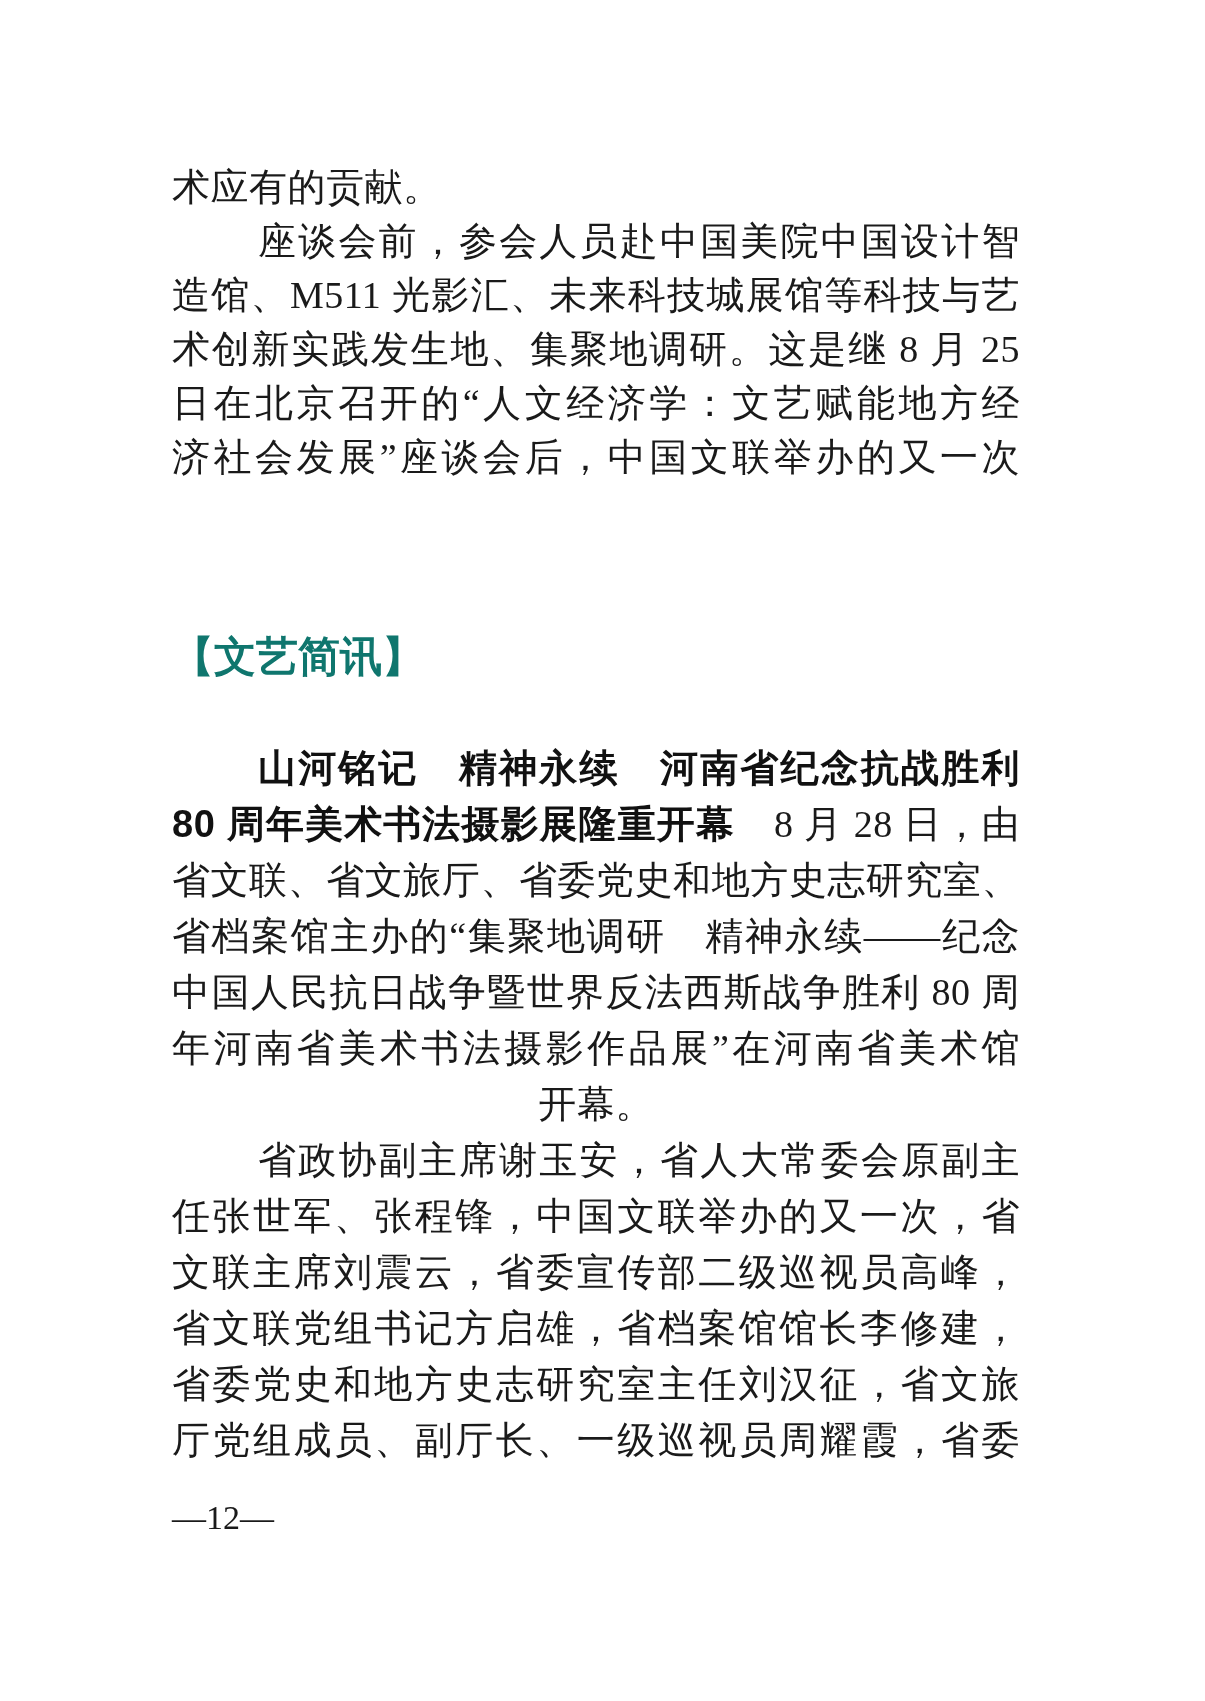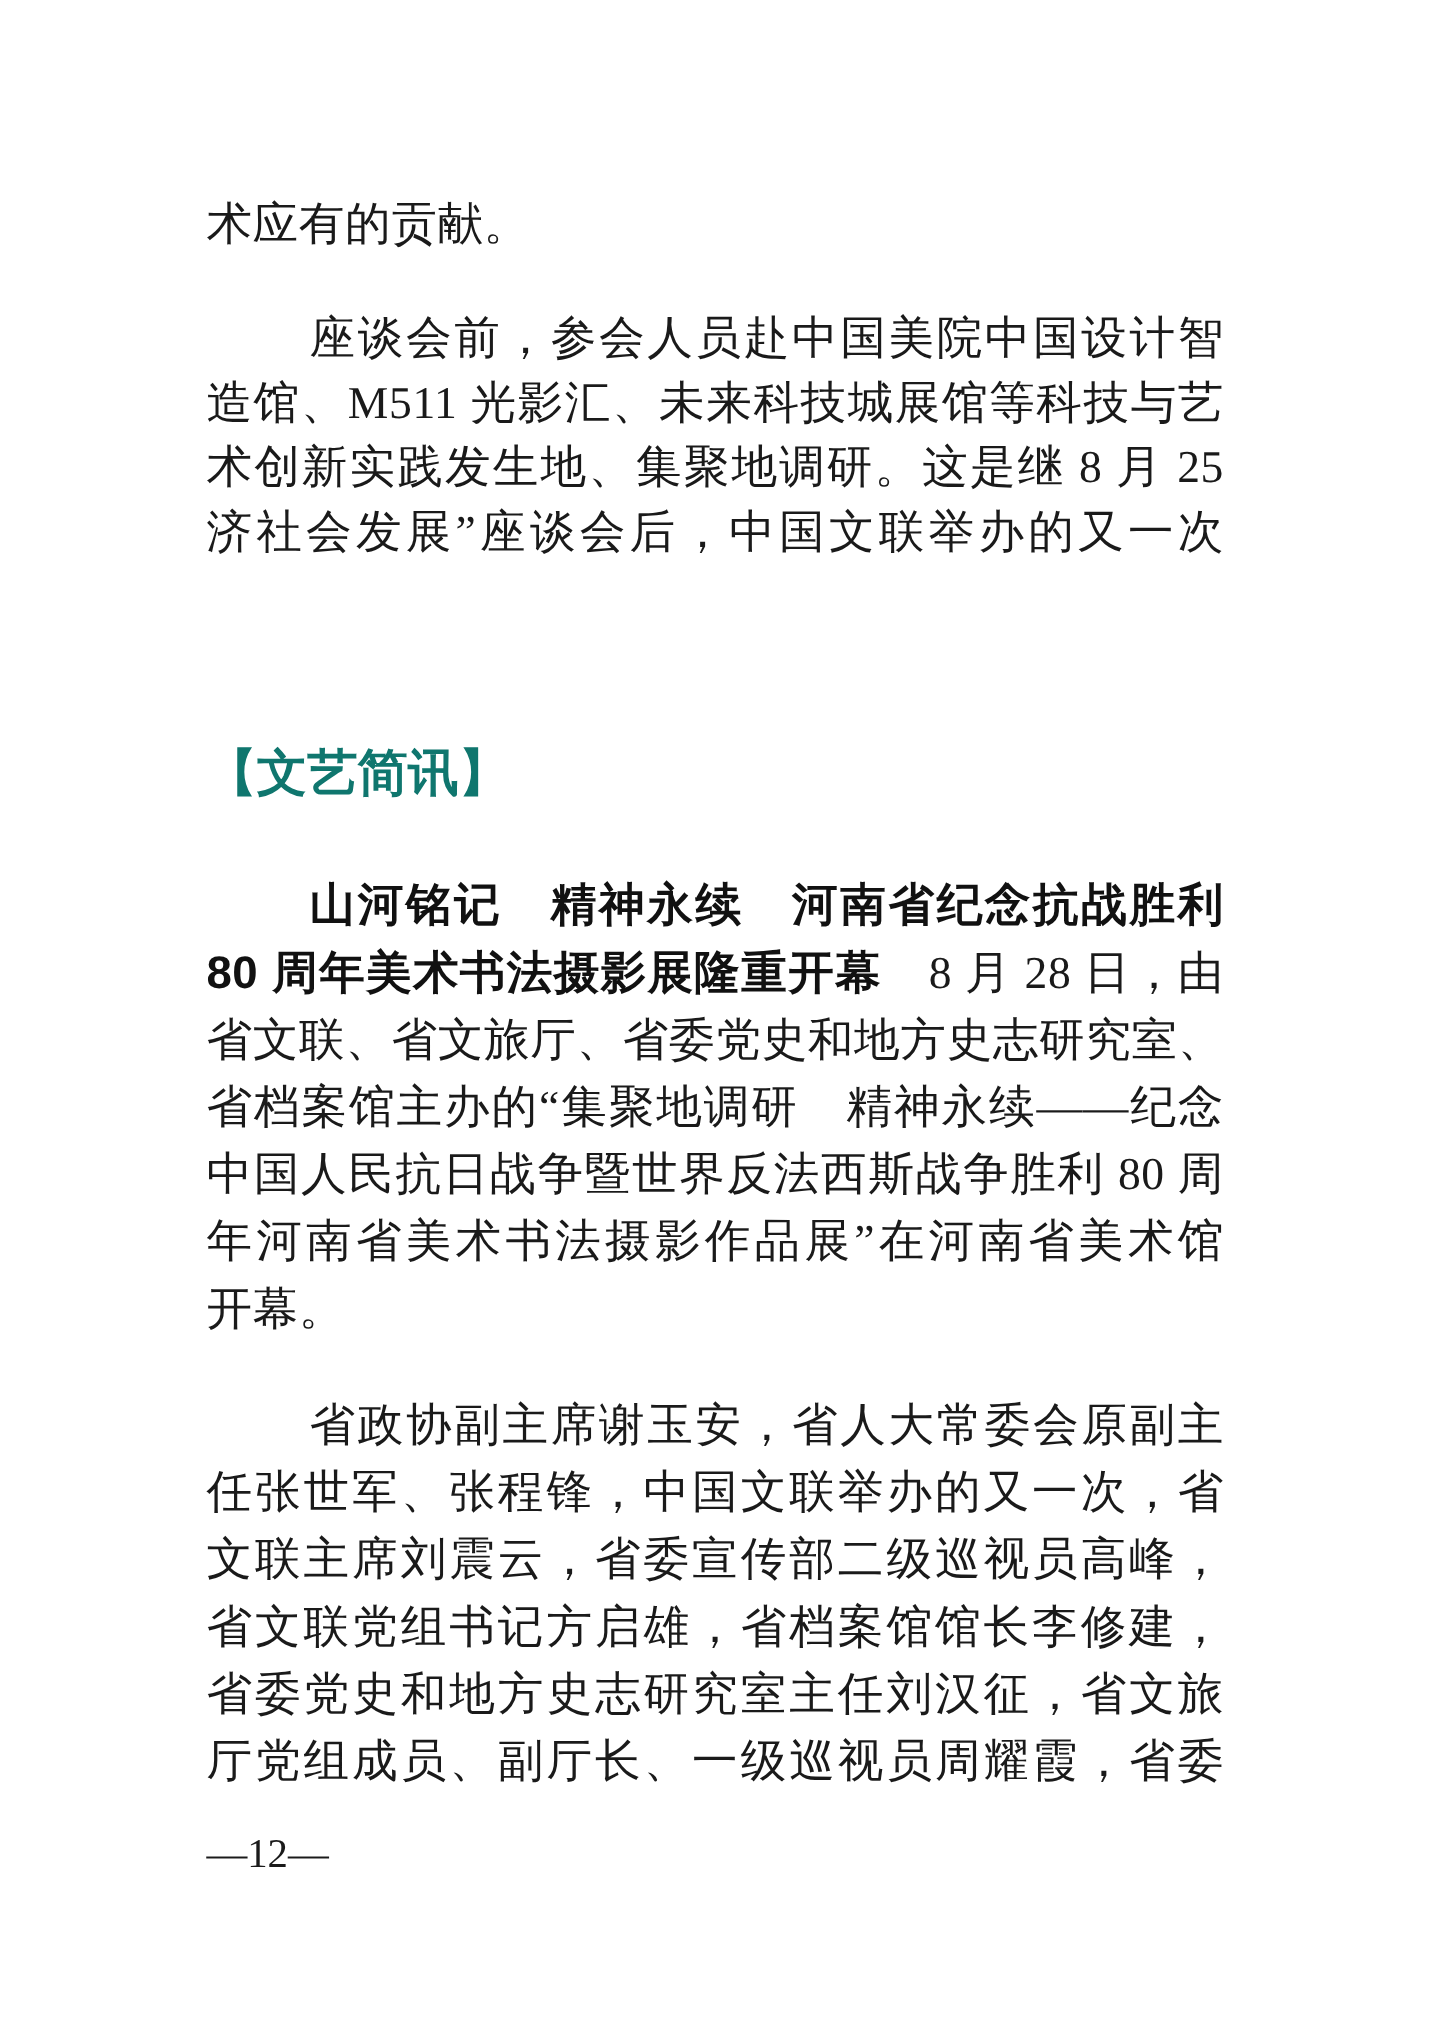--- a/index.html
+++ b/index.html
@@ -26,35 +26,36 @@
     font-size: 38px;
     line-height: 54px;
     height: 54px;
     white-space: nowrap;
     letter-spacing: 0.5px;
   }
   .fill {
     text-align: justify;
     text-align-last: justify;
   }
-  .indent { text-indent: 86px; margin-top: 41px; }
+  .indent { text-indent: 86px; }
   .sec-intro { margin-top: 160px; }
   .hdr {
     margin-top: 146px;
     font-size: 42px;
     line-height: 54px;
     height: 54px;
     font-weight: 700;
     font-family: "Liberation Sans", "DejaVu Sans", sans-serif;
     color: #0f766e;
   }
   .sec-news { margin-top: 56px; }
   .sec-news .line {
     line-height: 56px;
     height: 56px;
+    text-align: center;
   }
   .b {
     font-weight: 700;
     font-family: "Liberation Sans", "DejaVu Sans", sans-serif;
     color: #111111;
   }
   .footer {
     margin-top: 28px;
     width: 848px;
     text-align: left;
@@ -67,20 +68,21 @@
 <body>
 
 <div class="page">
   <div class="content">
 
     <div class="sec-intro">
       <div class="line"><span>术应有的贡献。</span></div>
       <div class="line fill indent"><span>座谈会前，参会人员赴中国美院中国设计智</span></div>
       <div class="line fill"><span>造馆、M511 光影汇、未来科技城展馆等科技与艺</span></div>
       <div class="line fill"><span>术创新实践发生地、集聚地调研。这是继 8 月 25</span></div>
+      <div class="line fill"><span>日在北京召开的“人文经济学：文艺赋能地方经</span></div>
       <div class="line fill"><span>济社会发展”座谈会后，中国文联举办的又一次</span></div>
     </div>
 
     <div class="hdr">【文艺简讯】</div>
 
     <div class="sec-news">
       <div class="line fill indent"><span class="b">山河铭记　精神永续　河南省纪念抗战胜利</span></div>
       <div class="line fill"><span class="b">80 周年美术书法摄影展隆重开幕</span><span>　8 月 28 日，由</span></div>
       <div class="line fill"><span>省文联、省文旅厅、省委党史和地方史志研究室、</span></div>
       <div class="line fill"><span>省档案馆主办的“集聚地调研　精神永续——纪念</span></div>

